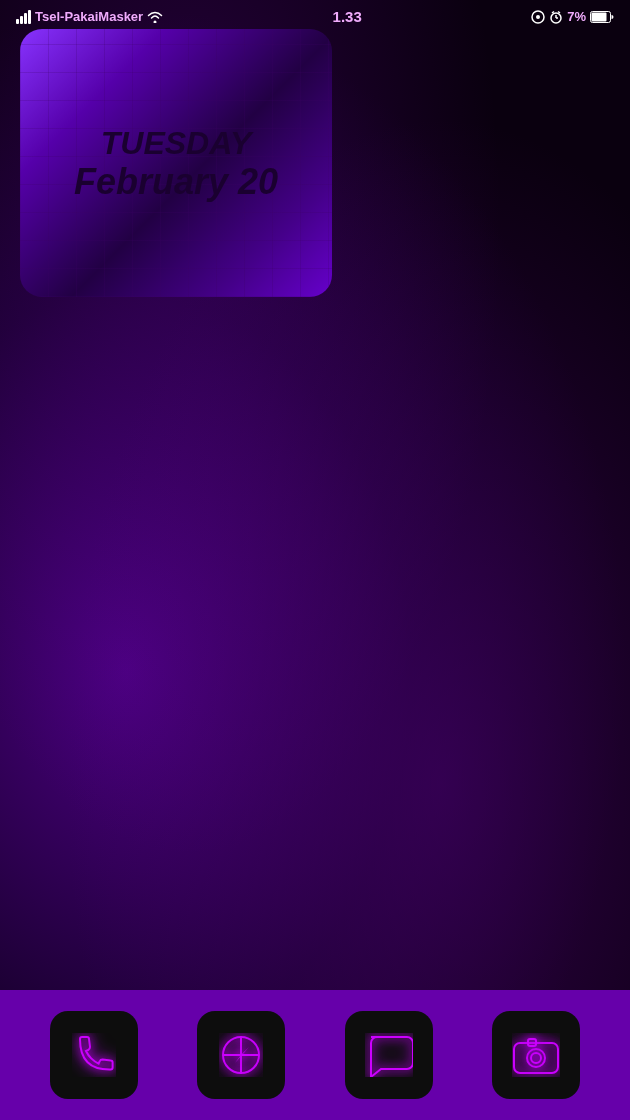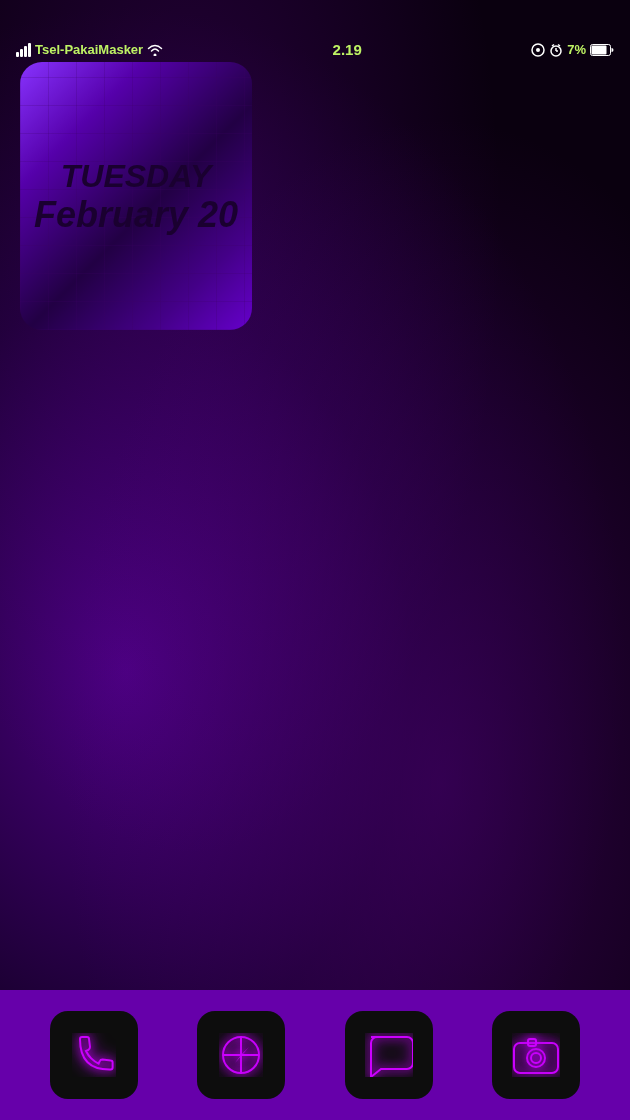--- a/index.html
+++ b/index.html
@@ -29,24 +29,23 @@
     }
 
     
     .status-bar {
       position: relative;
       z-index: 10;
       display: flex;
       justify-content: space-between;
       align-items: center;
       padding: 8px 16px 4px;
-      color: #bef264;
+      color: #f0abfc;
       font-size: 13px;
       font-weight: 600;
-      margin-top: 33px;
     }
     .status-left { display: flex; align-items: center; gap: 4px; }
     .status-center { font-weight: 700; font-size: 15px; }
     .status-right { display: flex; align-items: center; gap: 4px; font-size: 13px; }
 
     
     .signal-bars { display: flex; align-items: flex-end; gap: 1px; }
     .signal-bars span {
       background: white;
       width: 3px;
@@ -189,21 +188,21 @@
         <span></span>
         <span></span>
     </div>
     <span>Tsel-PakaiMasker</span>
     <svg width="16" height="12" viewBox="0 0 16 12">
       <path d="M8 9.5a1.5 1.5 0 1 1 0 3 1.5 1.5 0 0 1 0-3z" fill="white"></path>
       <path d="M4.5 7C5.8 5.7 6.9 5 8 5s2.2.7 3.5 2" stroke="white" stroke-width="1.5" fill="none" stroke-linecap="round"></path>
       <path d="M1.5 4.5C3.5 2.5 5.6 1.5 8 1.5s4.5 1 6.5 3" stroke="white" stroke-width="1.5" fill="none" stroke-linecap="round"></path>
     </svg>
   </div>
-  <div class="status-center">2.19</div>
+  <div class="status-center">1.33</div>
   <div class="status-right">
     <svg width="14" height="14" viewBox="0 0 14 14">
       <circle cx="7" cy="7" r="6" stroke="white" stroke-width="1.5" fill="none"></circle>
       <circle cx="7" cy="7" r="2" fill="white"></circle>
     </svg>
     <svg width="14" height="14" viewBox="0 0 14 14">
       <circle cx="7" cy="8" r="5" stroke="white" stroke-width="1.5" fill="none"></circle>
       <line x1="7" y1="5" x2="7" y2="8" stroke="white" stroke-width="1.5"></line>
       <line x1="7" y1="8" x2="9" y2="8" stroke="white" stroke-width="1.5"></line>
       <line x1="3" y1="3" x2="5" y2="1.5" stroke="white" stroke-width="1.5"></line>
@@ -216,21 +215,21 @@
       <path d="M21.5 4v4a2 2 0 0 0 0-4z" fill="white"></path>
     </svg>
   </div>
 </div>
 
 <div class="main-grid">
 
   <div class="compound-top">
 
     <div style="display:flex;flex-direction:column;align-items:center;gap:4px;">
-      <div class="app-box" style="width:232px;height:268px;border-radius:22px;background:linear-gradient(135deg,#8833ff 0%,#5500aa 25%,#220044 55%,#440088 80%,#6600cc 100%);position:relative;overflow:hidden;">
+      <div class="app-box" style="width:312px;height:268px;border-radius:22px;background:linear-gradient(135deg,#8833ff 0%,#5500aa 25%,#220044 55%,#440088 80%,#6600cc 100%);position:relative;overflow:hidden;">
         <div style="position:absolute;inset:0;background:repeating-linear-gradient(0deg,rgba(60,0,100,0.2) 0,rgba(60,0,100,0.2) 1px,transparent 1px,transparent 28px),repeating-linear-gradient(90deg,rgba(60,0,100,0.2) 0,rgba(60,0,100,0.2) 1px,transparent 1px,transparent 28px);"></div>
         <div style="text-align:center;position:relative;z-index:1;">
           <div style="font-size:32px;font-weight:900;color:#1a0030;font-style:italic;text-transform:uppercase;">TUESDAY</div>
           <div style="font-size:36px;font-weight:900;color:#1a0030;font-style:italic;line-height:1.1;">
             <span>February 20</span>
           </div>
         </div>
       </div>
       <span class="lbl">Widgetsmith</span>
     </div>

